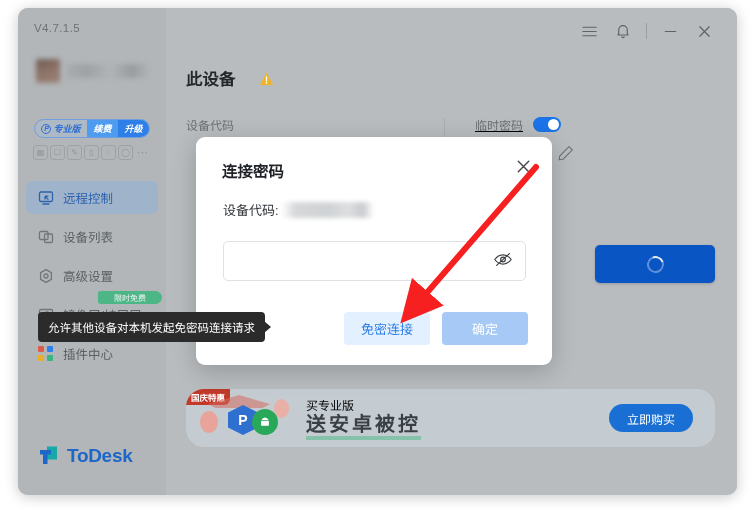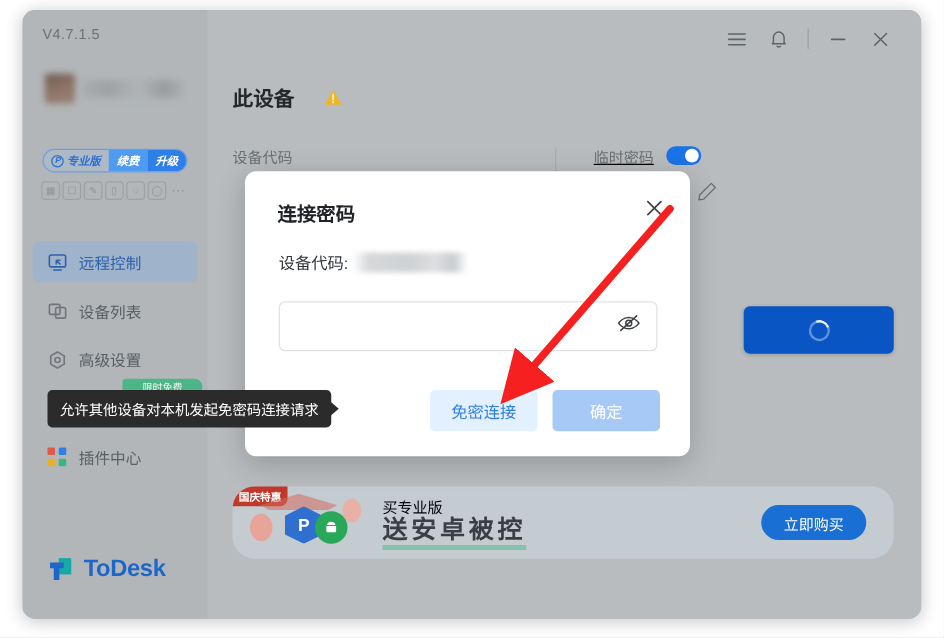--- a/index.html
+++ b/index.html
@@ -77,21 +77,21 @@
   }
   .q-ico {
     width: 15px; height: 15px;
     border: 1px solid #8f9396; border-radius: 3px;
     opacity: .55;
     display: flex; align-items: center; justify-content: center;
     font-size: 8px; color: #75797c;
   }
   .q-ico.noborder { border: none; font-size: 11px; }
 
-  .nav { position: absolute; left: 8px; top: 185px; width: 132px; }
+  .nav { position: absolute; left: 8px; top: 173px; width: 132px; }
   .nav-item {
     height: 33px; display: flex; align-items: center;
     gap: 9px; padding-left: 12px; border-radius: 6px;
     position: relative; margin-bottom: 6px;
   }
   .nav-item.active { background: #9fb4cb; }
   .nav-label { font-size: 12.5px; color: #5b6064; white-space: nowrap; }
   .nav-item.active .nav-label { color: #2f62ad; }
   .nav-ico { width: 16px; height: 16px; flex: 0 0 16px; color: #72767a; }
   .nav-item.active .nav-ico { color: #2f62ad; }

